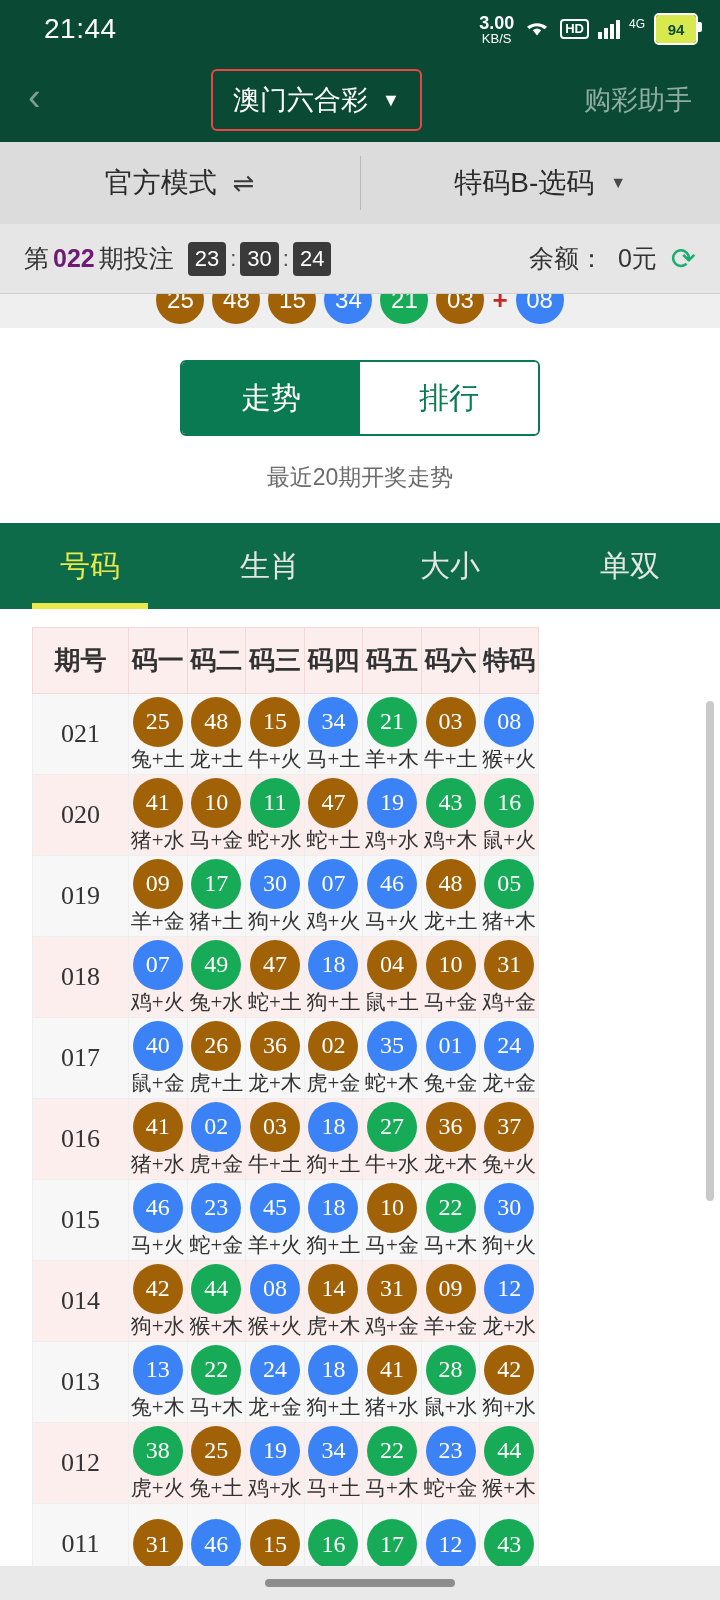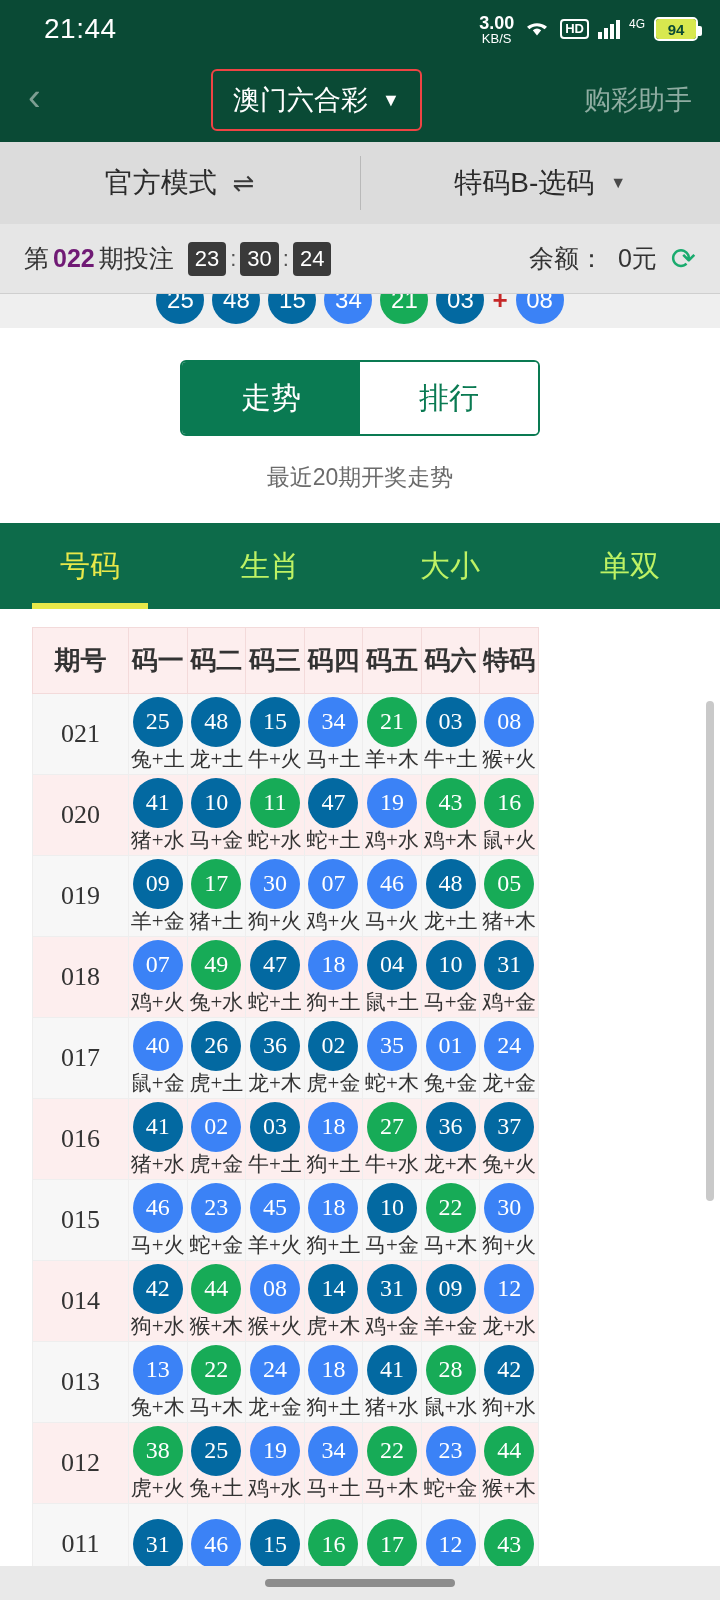--- a/index.html
+++ b/index.html
@@ -34,21 +34,21 @@
     padding: 0 3px; line-height: 16px;
   }
   .sb-4g { font-size: 12px; position: relative; top: -5px; }
   .sb-bars { display: flex; align-items: flex-end; gap: 2px; height: 20px; }
   .sb-bars i { width: 4px; background: #fff; display: block; }
   .sb-bars i:nth-child(1){ height: 7px; }
   .sb-bars i:nth-child(2){ height: 11px; }
   .sb-bars i:nth-child(3){ height: 15px; }
   .sb-bars i:nth-child(4){ height: 19px; }
   .sb-batt {
-    width: 44px; height: 24px; border: 2px solid #fff; border-radius: 5px;
+    width: 44px; height: 32px; border: 2px solid #fff; border-radius: 5px;
     position: relative; display: flex; align-items: center; justify-content: center;
   }
   .sb-batt:after {
     content: ""; position: absolute; right: -6px; top: 7px;
     width: 4px; height: 10px; background: #fff; border-radius: 0 2px 2px 0;
   }
   .sb-batt span { font-size: 15px; font-weight: bold; color: #0a4a35; background: #d8e84f;
     width: 100%; height: 100%; display:flex; align-items:center; justify-content:center; border-radius: 3px;}
 
   
@@ -122,21 +122,21 @@
   .segment .on { background: #0a7a52; color: #fff; }
   .segment .off { background: #fff; color: #0a7a52; }
   .segcaption { text-align: center; font-size: 23px; color: #6b6b6b; padding: 26px 0 30px; }
 
   
   .cattabs {
     height: 86px; background: #0d6b4a; display: flex; align-items: stretch;
   }
   .cattabs div {
     flex: 1; display: flex; align-items: center; justify-content: center;
-    font-size: 30px; color: #bef264; position: relative;
+    font-size: 30px; color: #e5e5e5; position: relative;
   }
   .cattabs .active { color: #e8e84a; }
   .cattabs .active:after {
     content: ""; position: absolute; left: 18%; right: 18%; bottom: 0;
     height: 6px; background: #e8e84a;
   }
 
   
   .tablewrap {
     background: #fff; padding: 18px 18px 0 32px; position: relative;
@@ -158,21 +158,21 @@
   table.trend tr.even td { background: #fdeeee; }
   .period-cell { font-size: 26px; color: #333; }
   .cell-inner { display: flex; flex-direction: column; align-items: center; gap: 1px; }
   .ball {
     width: 50px; height: 50px; border-radius: 50%;
     display: flex; align-items: center; justify-content: center;
     color: #fff; font-size: 24px;
   }
   .zod { font-size: 21px; color: #333; line-height: 1.1; }
   .b-red { background: #3b82f6; }
-  .b-blue { background: #0369a1; }
+  .b-blue { background: #a16207; }
   .b-green { background: #17ab57; }
 
   
   .vscroll {
     position: absolute; right: 6px; top: 92px; width: 8px; height: 500px;
     background: #c9c9c9; border-radius: 4px;
   }
 
   
   .bottombar {

